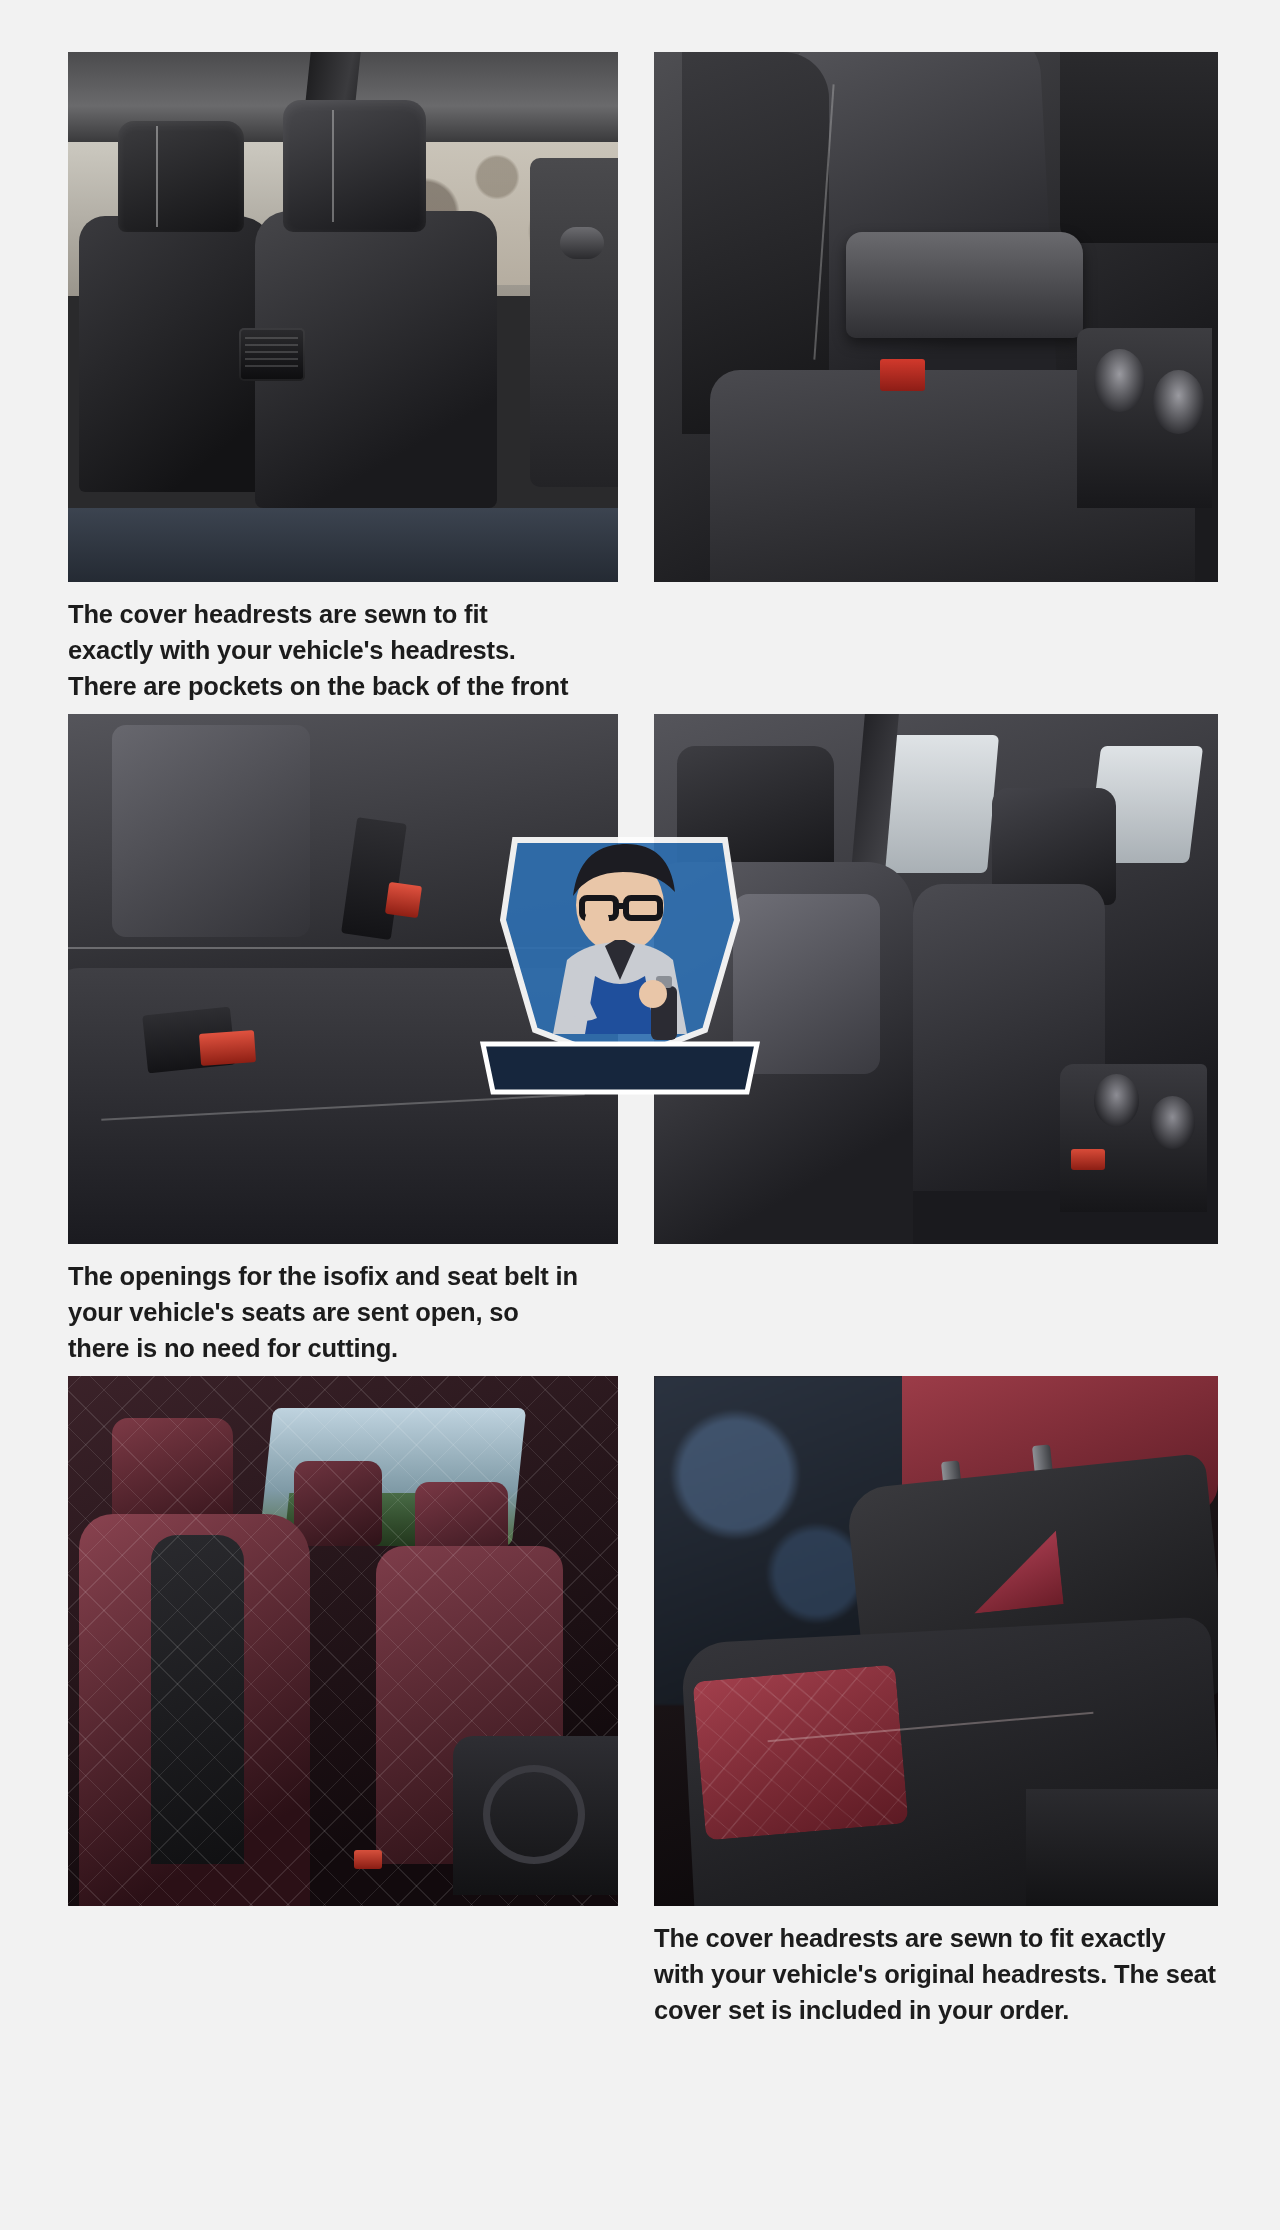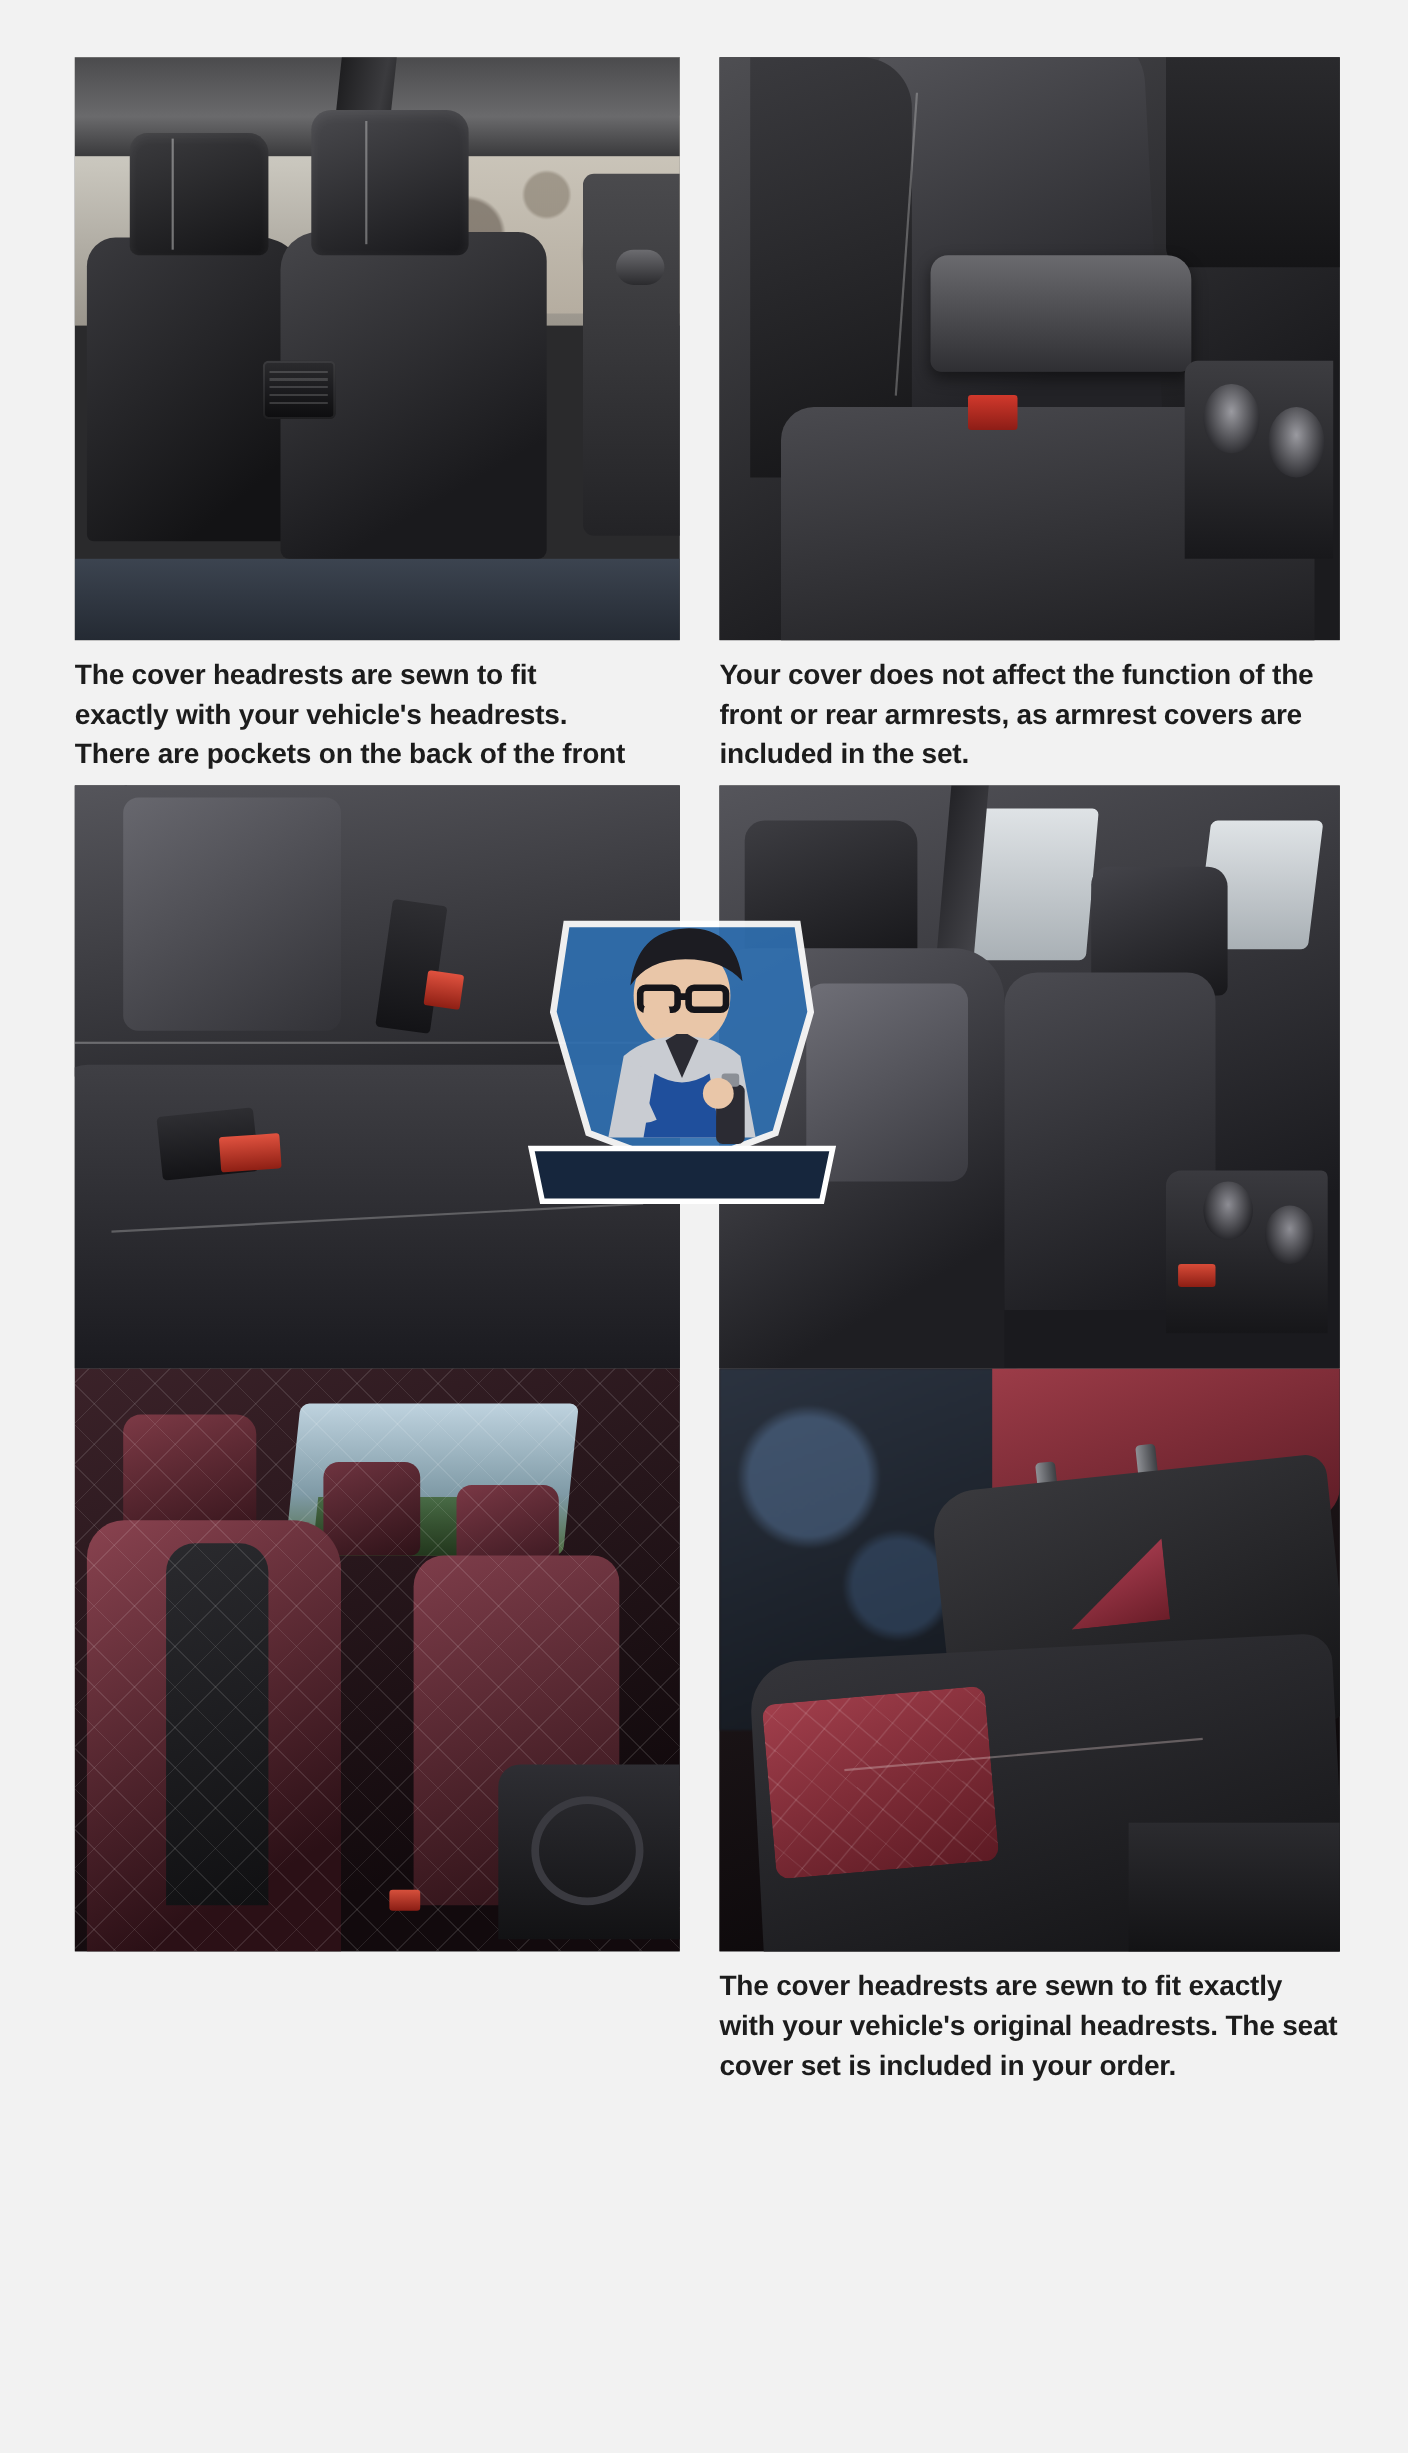--- a/index.html
+++ b/index.html
@@ -456,36 +456,36 @@
         <div class="seatback"></div>
         <div class="sidebolster"></div>
         <div class="stitchline"></div>
         <div class="seatbase"></div>
         <div class="armrest"></div>
         <div class="redbuckle"></div>
         <div class="console"></div>
         <div class="cup1"></div>
         <div class="cup2"></div>
       </div>
-      <div class="caption">Your cover does not affect the function of the front or rear armrests, as armrest covers are included in the set.</div>
     </div>
 
     <div class="cell">
       <div class="photo p3">
         <div class="base"></div>
         <div class="benchback"></div>
         <div class="suede"></div>
         <div class="benchseat"></div>
         <div class="seamA"></div>
         <div class="seamB"></div>
         <div class="beltA"></div>
         <div class="clipA"></div>
         <div class="beltB"></div>
         <div class="clipB"></div>
       </div>
+      <div class="caption narrow">The openings for the isofix and seat belt in your vehicle's seats are sent open, so there is no need for cutting.</div>
     </div>
 
     <div class="cell">
       <div class="photo p4">
         <div class="base"></div>
         <div class="win1"></div>
         <div class="win2"></div>
         <div class="pillar"></div>
         <div class="headB"></div>
         <div class="seatB"></div>

